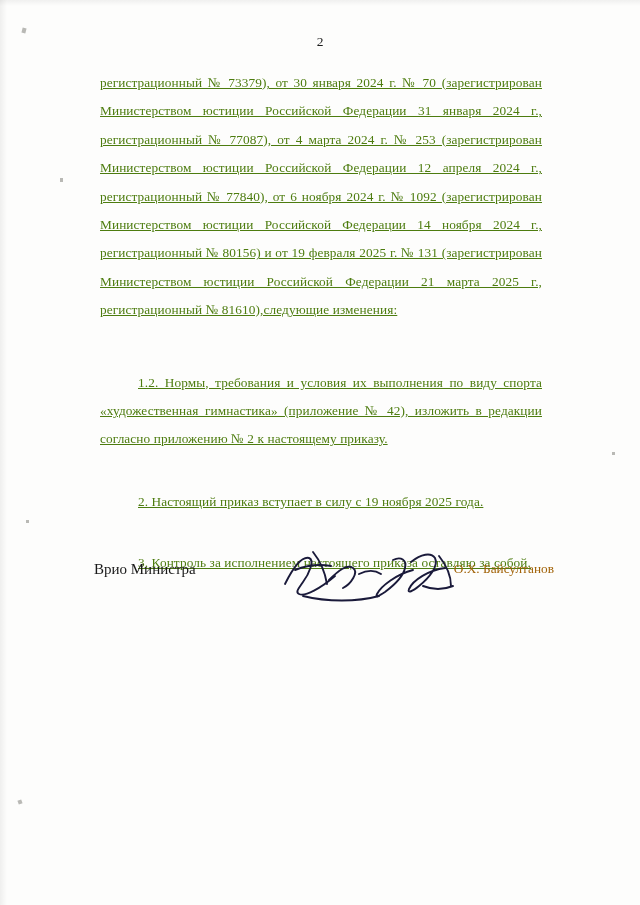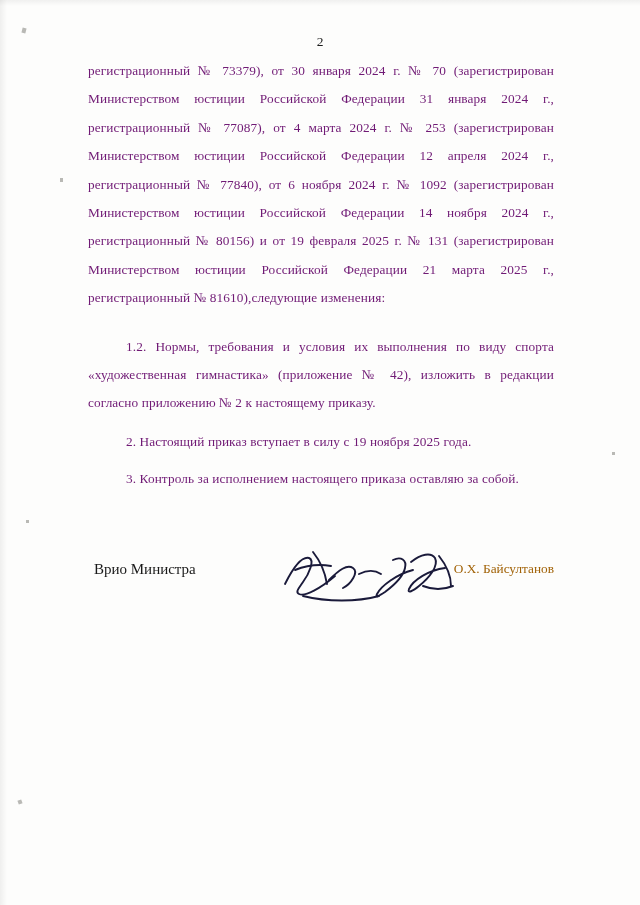--- a/index.html
+++ b/index.html
@@ -32,23 +32,24 @@
   .content {
     position: absolute;
     top: 57px;
     left: 88px;
     width: 466px;
   }
   .para {
     text-align: justify;
     font-size: 13.3px;
     line-height: 28.4px;
-    color: #701a75;
-    margin: 0;
+    color: #4d7c0f;
+    margin: 12px;
     letter-spacing: 0.1px;
+    text-decoration: underline;
   }
   .para.cont {
     text-indent: 0;
   }
   .para.indent {
     text-indent: 38px;
   }
   .gap-small {
     height: 9px;
   }

